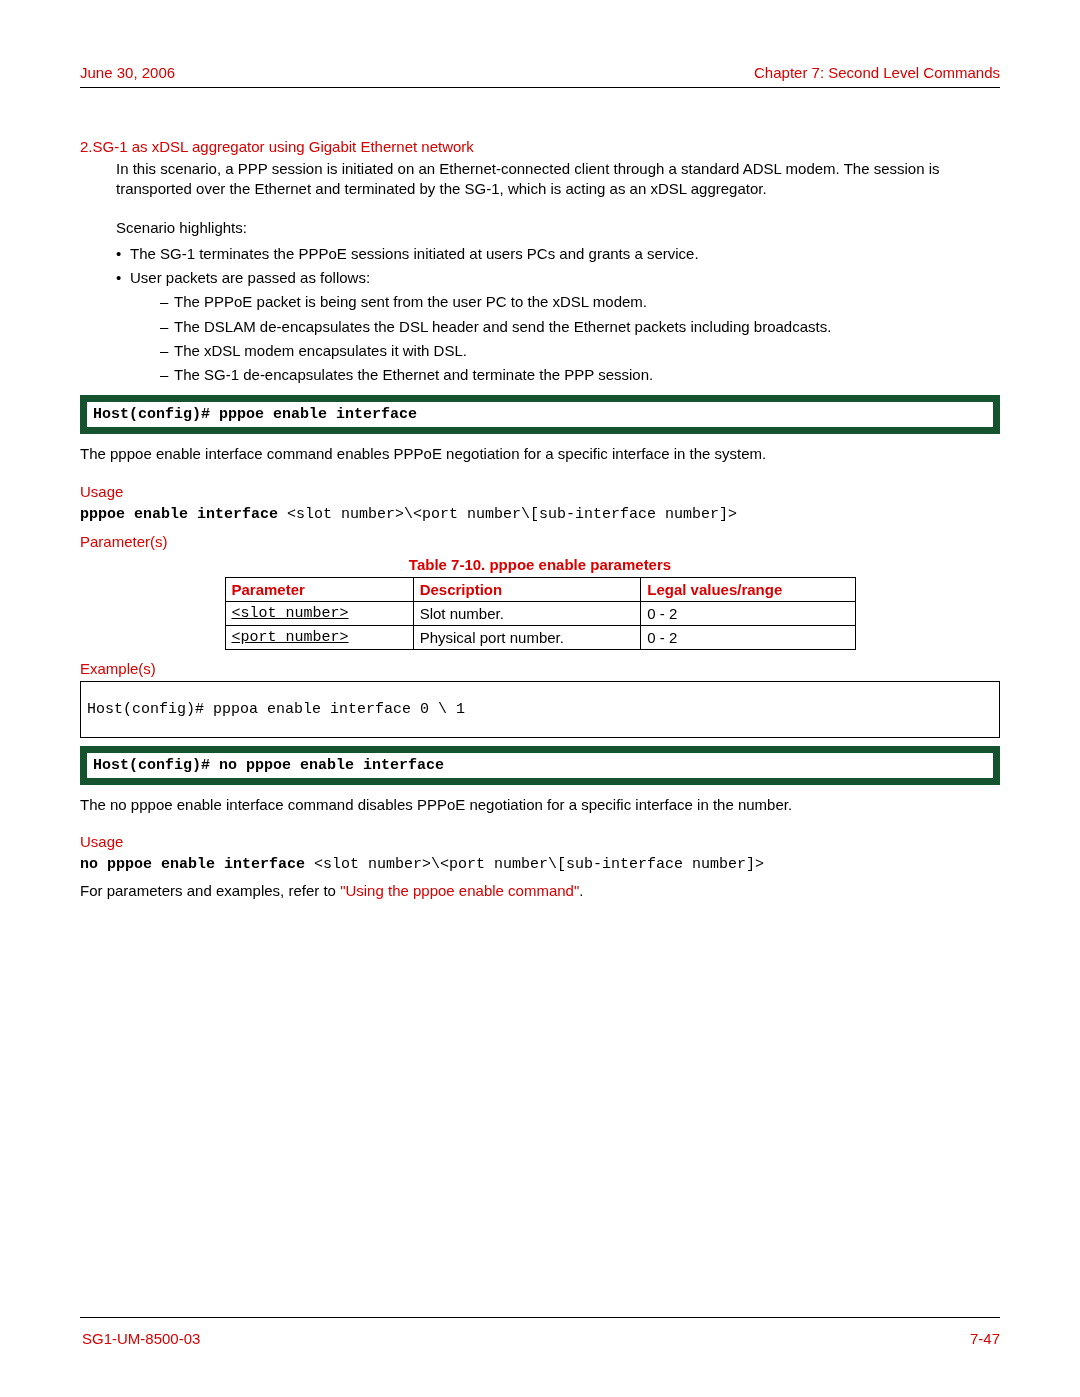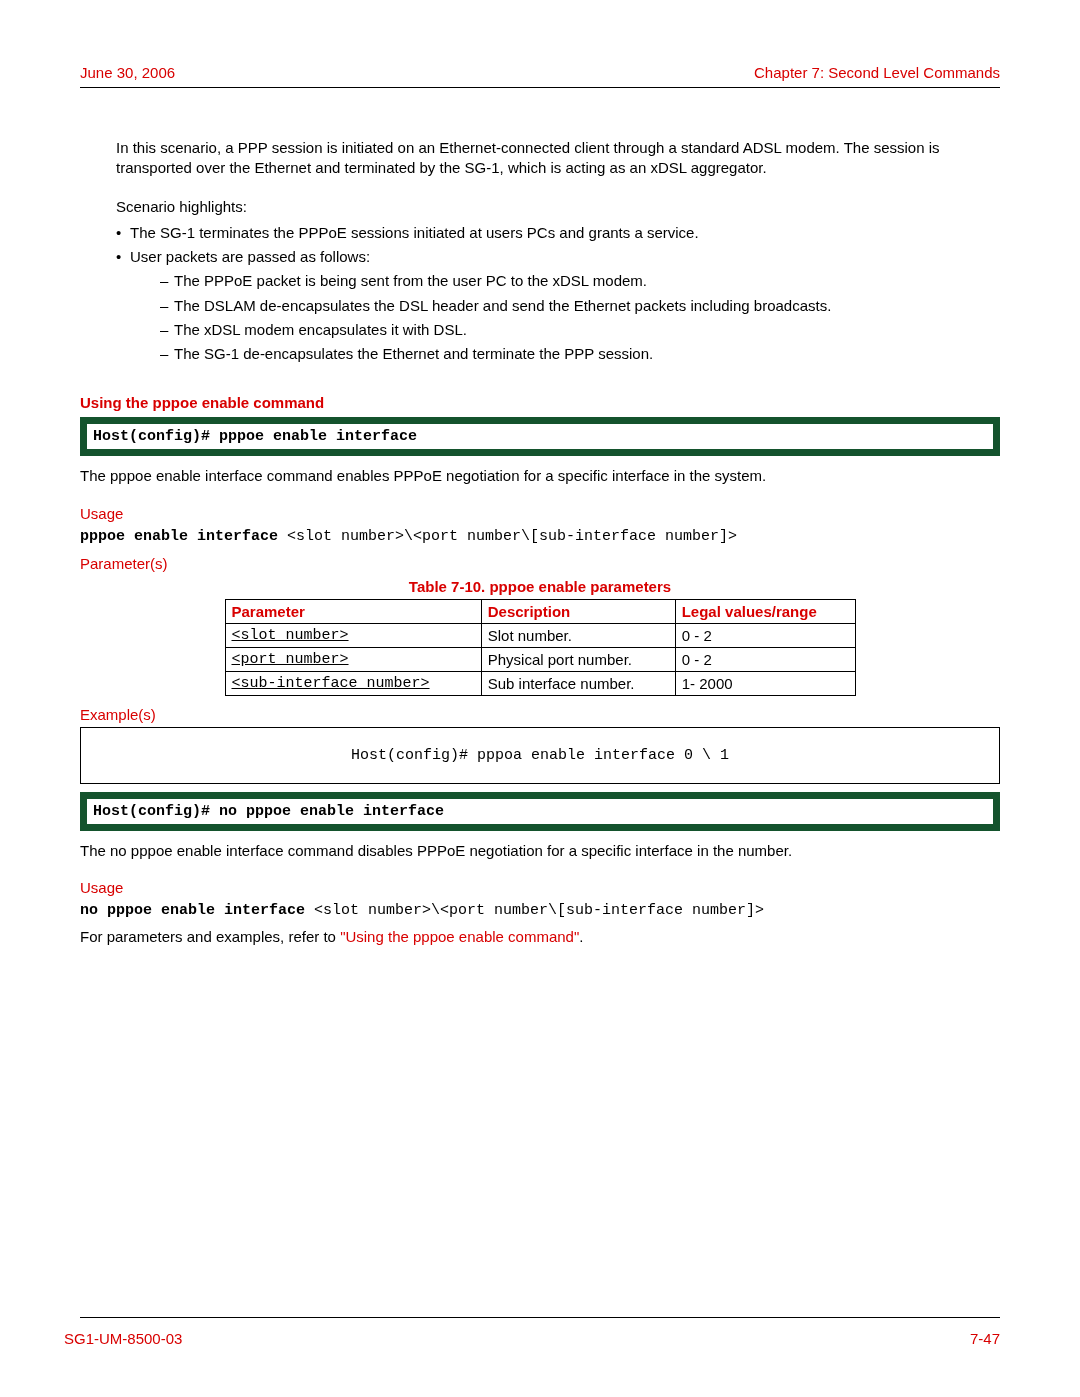--- a/index.html
+++ b/index.html
@@ -46,21 +46,20 @@
     font-weight: bold;
     margin: 0 0 8px 0;
     white-space: pre;
   }
   .codebox-reg {
     border: 1px solid #000;
     padding: 19px 6px;
     font-family: "Courier New", Courier, monospace;
     margin: 0 0 8px 0;
     white-space: pre;
-    text-align: center;
   }
   .subhead { color: #d80000; margin: 10px 0 4px 0; }
   .syntax { margin: 0 0 8px 0; }
   .syntax .b { font-weight: bold; font-family: "Courier New", Courier, monospace; }
   .syntax .m { font-family: "Courier New", Courier, monospace; }
   .tbl-caption { color: #d80000; font-weight: bold; text-align: center; margin: 6px 0 4px 0; }
   table.param {
     border-collapse: collapse;
     margin: 0 auto 10px auto;
     width: 631px;
@@ -68,21 +67,21 @@
   table.param th, table.param td {
     border: 1px solid #000;
     padding: 3px 6px;
     text-align: left;
     font-size: 15px;
   }
   table.param th { color: #d80000; font-weight: bold; }
   table.param td.mono { font-family: "Courier New", Courier, monospace; }
   .footer-row {
     position: absolute;
-    left: 64px; right: 80px; bottom: 50px;
+    left: 82px; right: 80px; bottom: 50px;
     display: flex;
     justify-content: space-between;
     color: #d80000;
     font-size: 15px;
   }
   .footer-hr {
     position: absolute;
     left: 80px; right: 80px; bottom: 72px;
     border: none;
     border-top: 1px solid #000;
@@ -97,37 +96,39 @@
 
   <div class="header-row">
     <span>June 30, 2006</span>
     <span>Chapter 7: Second Level Commands</span>
   </div>
   <hr class="hr">
 
   <div class="spacer-top"></div>
 
   <div>
+    <p class="scenario-title">
+      <span>2.</span><span>SG-1 as xDSL aggregator using Gigabit Ethernet network</span>
+    </p>
     <p class="para indent">In this scenario, a PPP session is initiated on an Ethernet-connected client through a standard ADSL modem. The session is transported over the Ethernet and terminated by the SG-1, which is acting as an xDSL aggregator.</p>
     <p class="para indent" style="margin-bottom:6px">Scenario highlights:</p>
     <ul class="bul">
       <li>The SG-1 terminates the PPPoE sessions initiated at users PCs and grants a service.</li>
       <li>
         <span>User packets are passed as follows:</span>
         <ul class="dash">
           <li>The PPPoE packet is being sent from the user PC to the xDSL modem.</li>
           <li>The DSLAM de-encapsulates the DSL header and send the Ethernet packets including broadcasts.</li>
           <li>The xDSL modem encapsulates it with DSL.</li>
           <li>The SG-1 de-encapsulates the Ethernet and terminate the PPP session.</li>
         </ul>
       </li>
     </ul>
   </div>
 
-  <h3 class="h-red-bold">Using the pppoe enable command</h3>
   <div class="codebox">Host(config)# pppoe enable interface</div>
   <p class="para" style="margin-top:10px">The pppoe enable interface command enables PPPoE negotiation for a specific interface in the system.</p>
 
   <p class="subhead">Usage</p>
   <p class="syntax">
     <span class="b">pppoe enable interface </span><span class="m">&lt;slot number&gt;\&lt;port number\[sub-interface number]&gt;</span>
   </p>
 
   <p class="subhead">Parameter(s)</p>
   <p class="tbl-caption">Table 7-10. pppoe enable parameters</p>
@@ -141,25 +142,20 @@
     <tr>
       <td class="mono">&lt;slot number&gt;</td>
       <td>Slot number.</td>
       <td>0 - 2</td>
     </tr>
     <tr>
       <td class="mono">&lt;port number&gt;</td>
       <td>Physical port number.</td>
       <td>0 - 2</td>
     </tr>
-    <tr>
-      <td class="mono">&lt;sub-interface number&gt;</td>
-      <td>Sub interface number.</td>
-      <td>1- 2000</td>
-    </tr>
   </tbody>
     </table>
 
   <p class="subhead">Example(s)</p>
   <div class="codebox-reg">Host(config)# pppoa enable interface 0 \ 1</div>
 
   <div class="codebox">Host(config)# no pppoe enable interface</div>
   <p class="para" style="margin-top:10px">The no pppoe enable interface command disables PPPoE negotiation for a specific interface in the number.</p>
 
   <p class="subhead">Usage</p>

